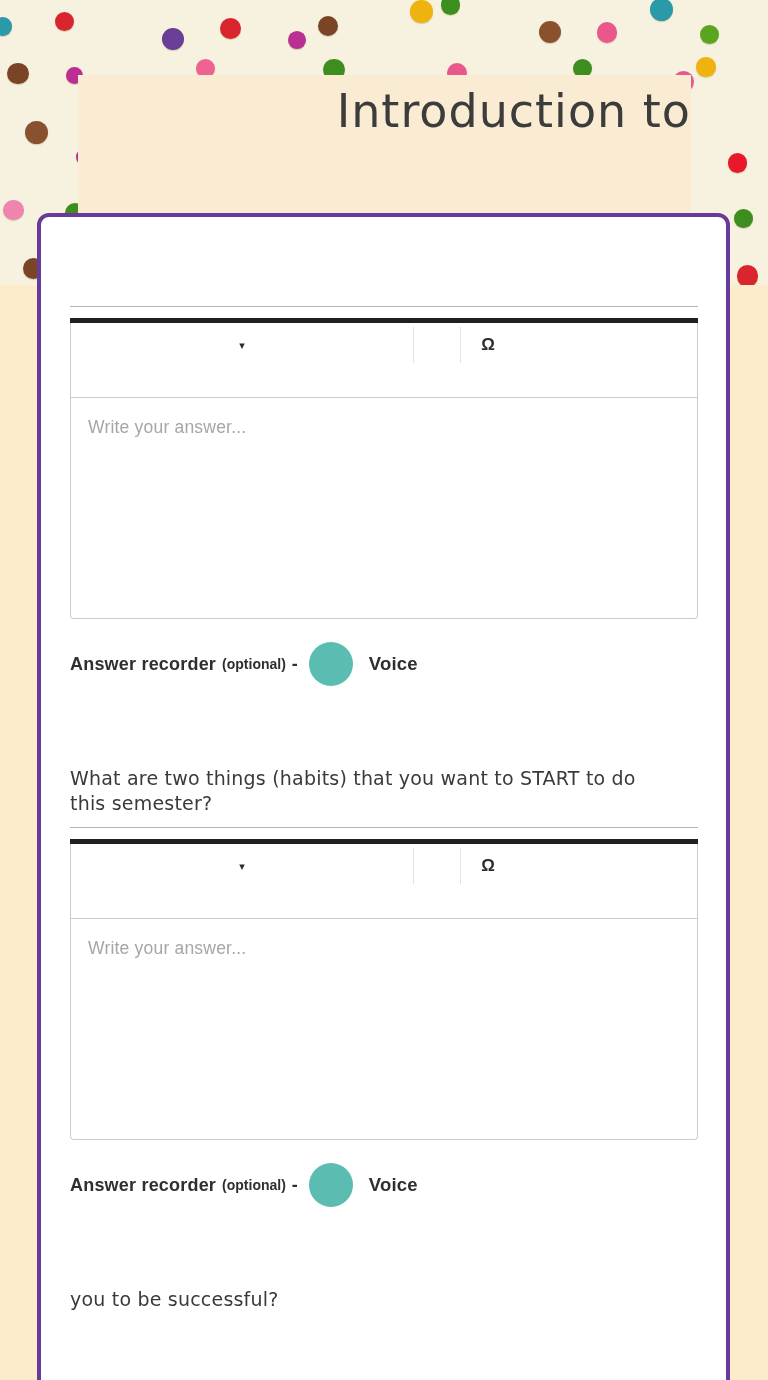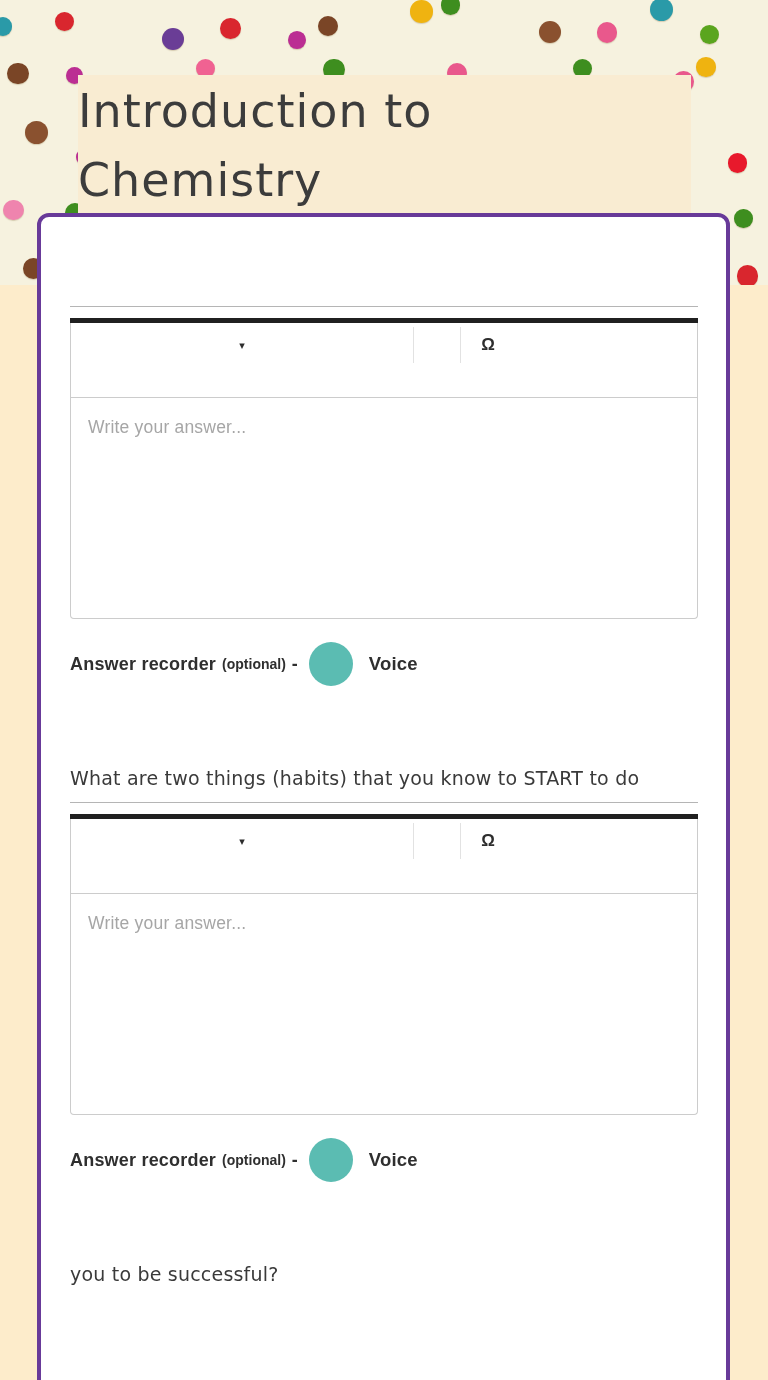--- a/index.html
+++ b/index.html
@@ -16,21 +16,21 @@
   .dots-strip {
     position: absolute; left: 0; top: 0; width: 768px; height: 285px;
     background: #f6f2df; overflow: hidden; z-index: 0;
   }
   .dot { position: absolute; border-radius: 50%; box-shadow: 0 1px 1px rgba(120,90,40,.25); }
 
   
   .title-banner {
     position: absolute; left: 78px; top: 75px; width: 613px; height: 150px;
     background: #f9ecd2; z-index: 1;
-    text-align: left; padding-top: 2px;
+    text-align: right; padding-top: 2px;
     color: #3c3c3c;
     font-family: "DejaVu Sans", sans-serif;
     font-size: 46px; line-height: 69px; font-weight: 400;
     letter-spacing: 1px;
     overflow: hidden;
   }
 
   
   .card {
     position: absolute; left: 37px; top: 213px; width: 693px; height: 1250px;
@@ -165,21 +165,20 @@
       <div class="dot" style="width: 22.2857px; height: 22.2857px; left: 381.126px; top: 257.531px; background: rgb(62, 142, 31);"></div>
       <div class="dot" style="width: 21.1858px; height: 21.1858px; left: 438.374px; top: 251.496px; background: rgb(232, 25, 44);"></div>
       <div class="dot" style="width: 21.9684px; height: 21.9684px; left: 512.012px; top: 249.462px; background: rgb(240, 98, 146);"></div>
       <div class="dot" style="width: 21.0237px; height: 21.0237px; left: 592.628px; top: 238.746px; background: rgb(106, 61, 150);"></div>
       <div class="dot" style="width: 20.4293px; height: 20.4293px; left: 670.871px; top: 239.795px; background: rgb(27, 165, 165);"></div>
       <div class="dot" style="width: 21.8987px; height: 21.8987px; left: 736.58px; top: 264.683px; background: rgb(217, 38, 46);"></div>
     </div>
 
   <div class="title-banner">
     <div>Introduction to</div>
-    <div>Chemistry</div>
   </div>
 
   <div class="card">
 
     <section>
       <div class="q-text">
       </div>
       <hr class="q-underline">
       <div class="editor">
         <div class="editor-topbar"></div>
@@ -202,21 +201,22 @@
         <span class="rec-label">Answer recorder</span>
         <span class="rec-optional">(optional)</span>
         <span class="rec-dash">-</span>
         <button class="rec-circle"></button>
         <span class="rec-voice">Voice</span>
       </div>
     </section>
 
     <section>
       <div class="q-text">
-        <div>What are two things (habits) that you know to START to do</div>
+        <div>What are two things (habits) that you want to START to do</div>
+        <div>this semester?</div>
       </div>
       <hr class="q-underline">
       <div class="editor">
         <div class="editor-topbar"></div>
         <div class="toolbar">
           <div class="toolbar-row">
             <button class="tb-select">
               <span class="caret">▾</span>
             </button>
             <span class="tb-divider"></span>

